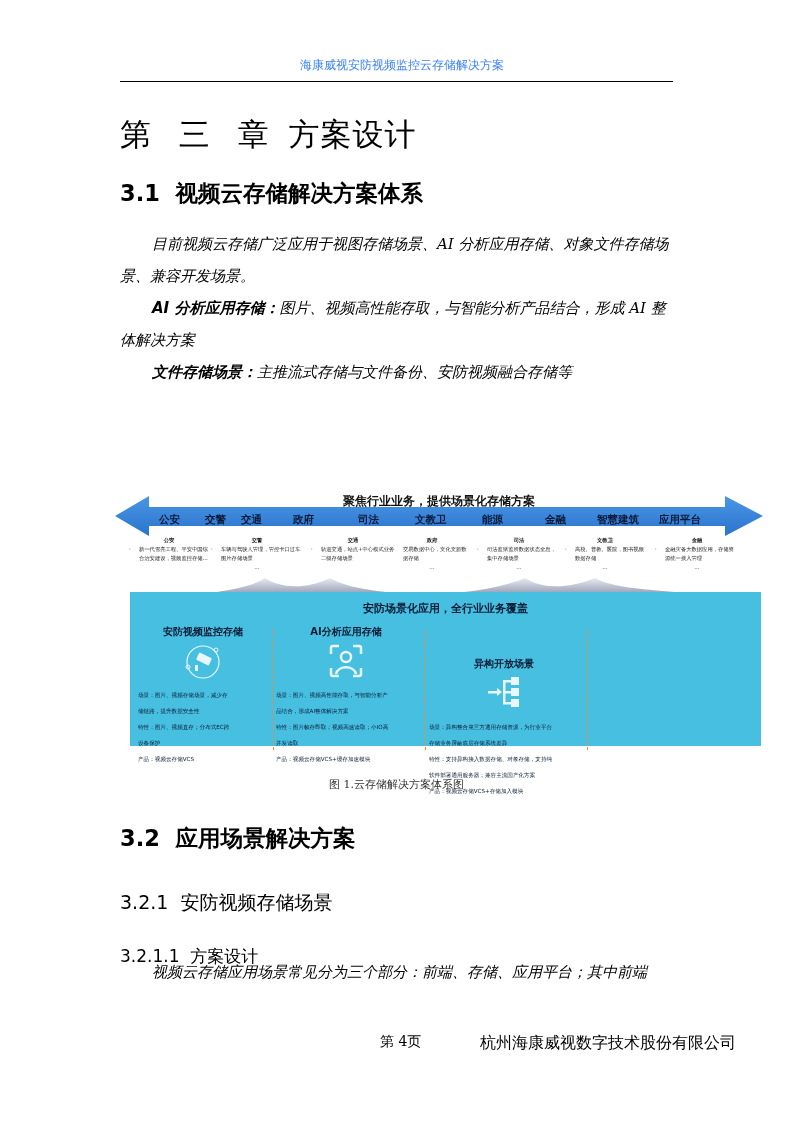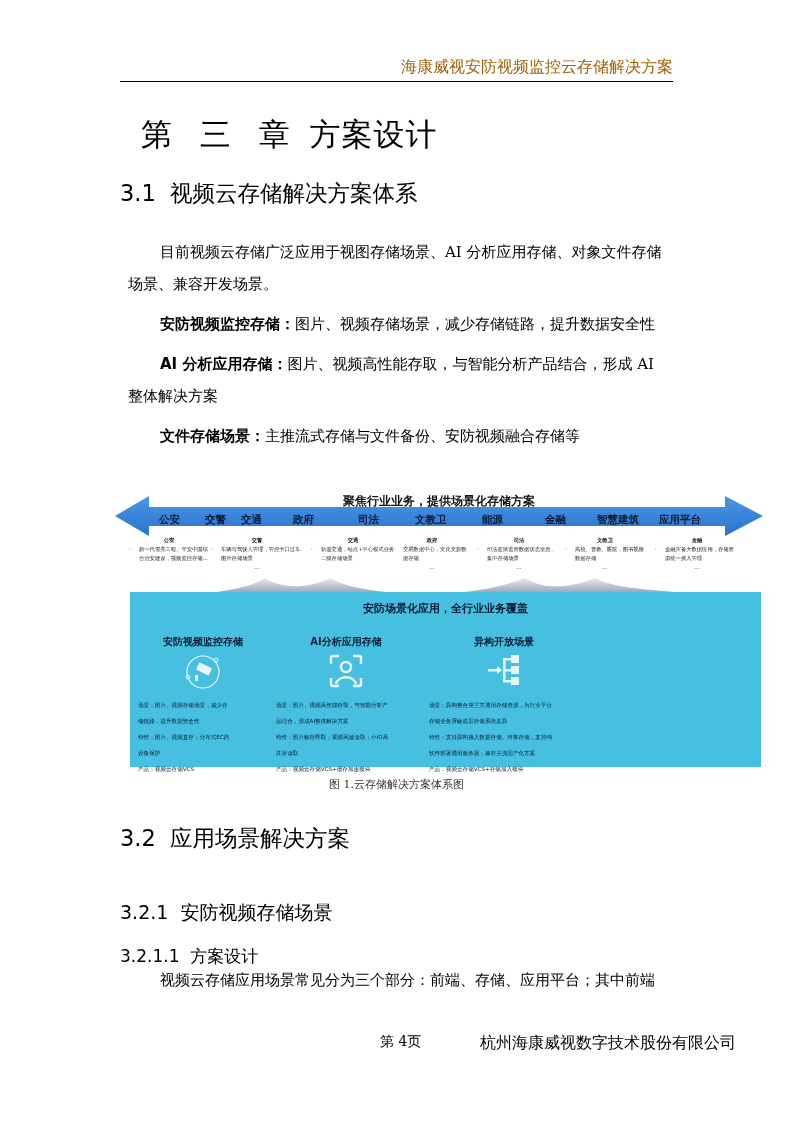--- a/index.html
+++ b/index.html
@@ -1,44 +1,44 @@
 <!DOCTYPE html>
 <html><head>
 <meta charset="utf-8">
 <style>
   html, body { margin: 0; padding: 0; background: #ffffff; }
   body { width: 793px; height: 1122px; position: relative; overflow: hidden;
          font-family: "DejaVu Serif", "Liberation Serif", serif; color: #000; }
   .abs { position: absolute; }
-  .header-text { left: 300px; top: 57px; width: 373px; text-align: right; font-size: 16px; color: #a16207; }
+  .header-text { left: 300px; top: 57px; width: 373px; font-size: 12px; color: #3b82f6; }
   .header-rule { left: 120px; top: 81px; width: 553px; height: 1px; background: #000; }
   .sans { font-family: "DejaVu Sans", "Liberation Sans", sans-serif; }
   .h-chapter { left: 120px; top: 114px; font-size: 31px; letter-spacing: 1px; font-weight: normal; }
-  .h-chapter .sp { letter-spacing: 9px; margin-left: 21px; }
-  .h2 { font-size: 22.5px; font-weight: normal; text-align: right; }
+  .h-chapter .sp { letter-spacing: 9px; }
+  .h2 { font-size: 22.5px; font-weight: bold; text-align: right; }
   .h3 { font-size: 19px; font-weight: normal; }
   .h4 { font-size: 17px; font-weight: normal; }
   .para { left: 120px; width: 553px; font-size: 15px; line-height: 32px; }
-  .para p { margin: 8px; text-indent: 32px; }
+  .para p { margin: 0; text-indent: 32px; font-style: italic; }
   .para b { font-family: "DejaVu Sans", "Liberation Sans", sans-serif; font-weight: bold; }
 
   
   .diagram { left: 115px; top: 490px; width: 648px; height: 272px; }
   .band-title { left: 0; top: 3px; width: 648px; text-align: center; font-size: 12px; font-weight: bold; color: #111; }
   .arrow-svg { left: 0; top: 0; }
   .industry { top: 23px; font-size: 10.5px; font-weight: bold; color: #0d1a3a; white-space: nowrap; }
   .desc-col { top: 46px; font-size: 5.3px; color: #222; line-height: 9px; }
   .desc-col .t { text-align: center; font-weight: bold; }
   .desc-col .b { padding-left: 10px; position: relative; }
   .desc-col .b::before { content: "·"; position: absolute; left: 0; top: 0; }
   .desc-col .e { text-align: center; color: #444; }
   .cloud-svg { left: 80px; top: 80px; }
-  .panel { left: 15px; top: 102px; width: 631px; height: 175px; background: #47bfe0; }
+  .panel { left: 15px; top: 102px; width: 631px; height: 154px; background: #47bfe0; }
   .panel-title { left: 0; top: 9px; width: 100%; text-align: center; font-size: 11px; font-weight: bold; color: #0b1c36; }
-  .col { top: 43px; height: 130px; }
+  .col { top: 33px; height: 130px; }
   .col-title { text-align: center; font-size: 10px; font-weight: bold; color: #0b1c36; margin-bottom: 4px; }
   .col-icon { display: flex; justify-content: center; height: 38px; margin-bottom: 6px; }
   .col-line { font-size: 5.6px; color: #0b1c36; line-height: 16px; white-space: nowrap; }
   .vdiv { top: 38px; width: 0; height: 120px; border-left: 1px dashed #f08a30; }
   .caption { left: 120px; top: 777px; width: 553px; text-align: center; font-size: 11px; color: #333; }
   .footer-page { left: 380px; top: 1033px; font-size: 14px; }
   .footer-co { left: 480px; top: 1033px; font-size: 16px; }
 </style>
 </head>
 <body>
@@ -51,21 +51,20 @@
   <span>方案设计</span>
 </div>
 
 <div class="abs h2 sans" style="left:120px; top:178px;">
   <span>3.1</span>&nbsp;
   <span>视频云存储解决方案体系</span>
 </div>
 
 <div class="abs para" style="top:228px;">
   <p>目前视频云存储广泛应用于视图存储场景、AI 分析应用存储、对象文件存储场景、兼容开发场景。</p>
-  <p><b>安防视频监控存储：</b><span>图片、视频存储场景，减少存储链路，提升数据安全性</span></p>
   <p><b>AI 分析应用存储：</b><span>图片、视频高性能存取，与智能分析产品结合，形成 AI 整体解决方案</span></p>
   <p><b>文件存储场景：</b><span>主推流式存储与文件备份、安防视频融合存储等</span></p>
 </div>
 
 <div class="abs diagram sans">
   <svg class="abs arrow-svg" width="648" height="50">
     <defs>
       <linearGradient id="ag" x1="0" y1="0" x2="0" y2="1">
         <stop offset="0" stop-color="#4a96e6"></stop>
         <stop offset="1" stop-color="#2a74cc"></stop>
@@ -168,21 +167,21 @@
         </svg>
       </div>
       <div class="col-line">场景：图片、视频高性能存取，与智能分析产</div>
       <div class="col-line">品结合，形成AI整体解决方案</div>
       <div class="col-line">特性：图片帧存即取；视频高速读取；小IO高</div>
       <div class="col-line">并发读取</div>
       <div class="col-line">产品：视频云存储VCS+缓存加速模块</div>
     </div>
     <div class="abs vdiv" style="left:295px;"></div>
 
-    <div class="abs col" style="left:299px; width:150px;">
+    <div class="abs col" style="left:299px; width:150px;margin-top:32px;">
       <div class="col-title">异构开放场景</div>
       <div class="col-icon">
         <svg width="36" height="34" viewBox="0 0 36 34" fill="#e9f6fb">
           <rect x="2" y="16" width="10" height="2.5"></rect>
           <polygon points="11,13 16,17 11,21"></polygon>
           <rect x="17" y="5" width="2.5" height="24"></rect>
           <rect x="17" y="5" width="8" height="2.5"></rect>
           <rect x="17" y="16" width="8" height="2.5"></rect>
           <rect x="17" y="27" width="8" height="2.5"></rect>
           <rect x="25" y="2" width="8" height="8"></rect>
@@ -201,21 +200,21 @@
   </div>
 </div>
 
 <div class="abs caption">图 1.云存储解决方案体系图</div>
 
 <div class="abs h2 sans" style="left:120px; top:823px;">
   <span>3.2</span>&nbsp;
   <span>应用场景解决方案</span>
 </div>
 
-<div class="abs h3 sans" style="left:120px; top:890px;margin-top:10px;">
+<div class="abs h3 sans" style="left:120px; top:890px;">
   <span>3.2.1</span>&nbsp;
   <span>安防视频存储场景</span>
 </div>
 
 <div class="abs h4 sans" style="left:120px; top:945px;">
   <span>3.2.1.1</span>&nbsp;
   <span>方案设计</span>
 </div>
 
 <div class="abs para" style="top:956px;">

